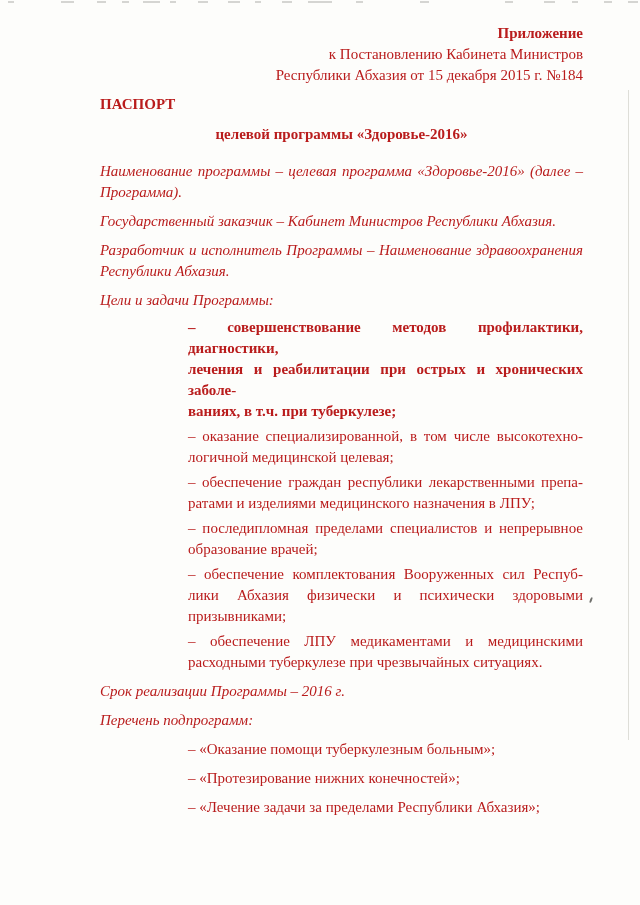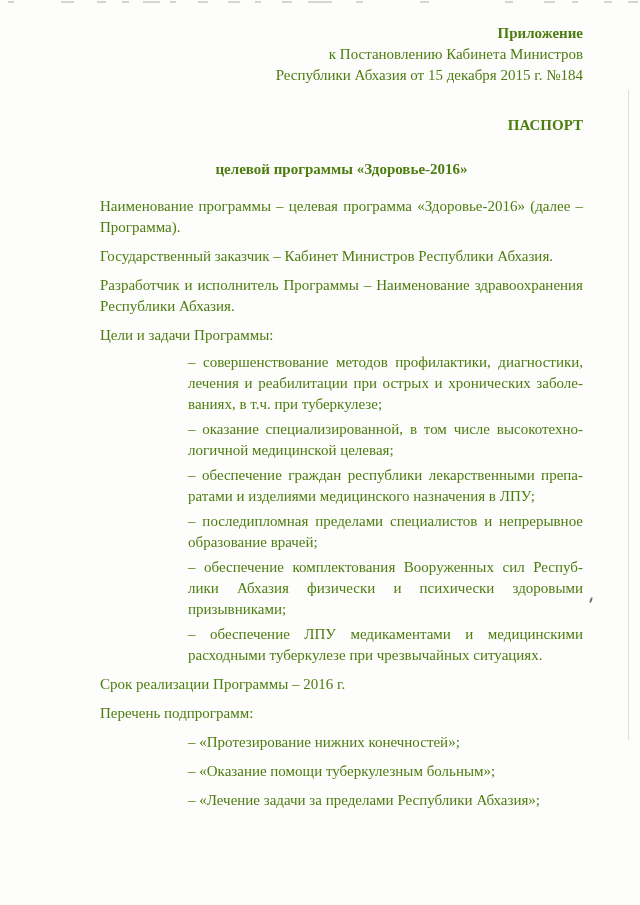--- a/index.html
+++ b/index.html
@@ -3,21 +3,21 @@
 <meta charset="utf-8">
 <style>
   html, body { margin: 0; padding: 0; background: #ffffff; }
 
   .page {
     position: relative;
     width: 640px;
     height: 905px;
     box-sizing: border-box;
     background: #fdfdfb;
-    color: #4d7c0f;
+    color: #b91c1c;
     font-family: "Liberation Serif", "DejaVu Serif", serif;
     font-size: 15px;
     line-height: 21px;
     padding: 23px 57px 0 100px;
     overflow: hidden;
   }
 
   
   .noise { position: absolute; background: #7a7a74; opacity: 0.30; height: 2px; top: 1px; }
   .edge-line {
@@ -25,32 +25,32 @@
     background: #b9b7ae; opacity: 0.45;
   }
   .stray-mark {
     position: absolute; left: 590px; top: 597px; width: 2px; height: 6px;
     background: #4c4c48; border-radius: 45%; transform: rotate(22deg); opacity: 0.8;
   }
 
   .hdr { text-align: right; }
   .bold { font-weight: bold; }
 
-  .doc-title { text-align: right; font-weight: bold; margin-top: 29px; }
-  .doc-subtitle { text-align: center; font-weight: bold; margin-top: 23px; }
+  .doc-title { text-align: left; font-weight: bold; margin-top: 8px; }
+  .doc-subtitle { text-align: center; font-weight: bold; margin-top: 9px; }
 
-  .para { margin-top: 8px; }
+  .para { margin-top: 8px; font-style: italic; }
   .para.first { margin-top: 16px; }
 
   
   .jl { text-align: justify; text-align-last: justify; }
 
   .goals { margin-left: 88px; }
   .goal { margin-top: 4px; }
-  .goal.first { margin-top: 6px; }
+  .goal.first { margin-top: 6px; font-weight: bold; }
 
   .sub-item { margin-left: 88px; margin-top: 8px; }
 </style>
 </head>
 <body>
 
 <div class="page">
 
   <span class="noise" style="left:8px;   width:6px;"></span>
   <span class="noise" style="left:61px;  width:13px;"></span>
@@ -124,18 +124,18 @@
     <div class="goal">
       <div class="jl">– обеспечение ЛПУ медикаментами и медицинскими</div>
       <div>расходными туберкулезе при чрезвычайных ситуациях.</div>
     </div>
   </div>
 
   <div class="para">Срок реализации Программы – 2016 г.</div>
   <div class="para">Перечень подпрограмм:</div>
 
   <div>
+    <div class="sub-item">– «Оказание помощи туберкулезным больным»;</div>
     <div class="sub-item">– «Протезирование нижних конечностей»;</div>
-    <div class="sub-item">– «Оказание помощи туберкулезным больным»;</div>
     <div class="sub-item">– «Лечение задачи за пределами Республики Абхазия»;</div>
   </div>
 
 </div>
 
 </body></html>

